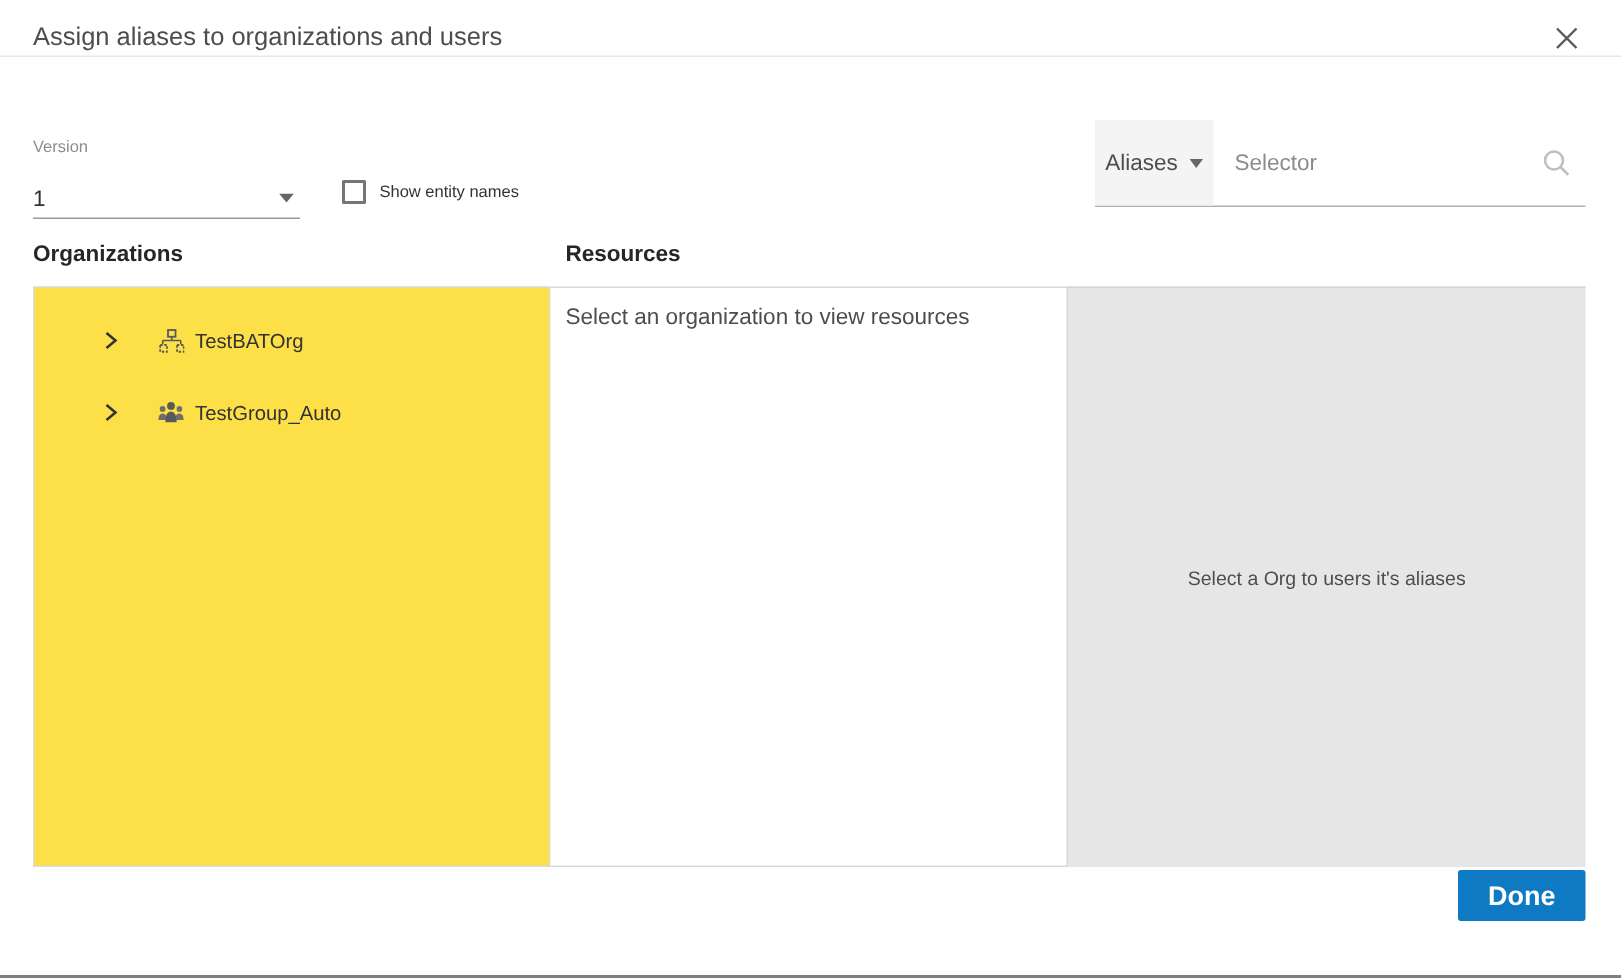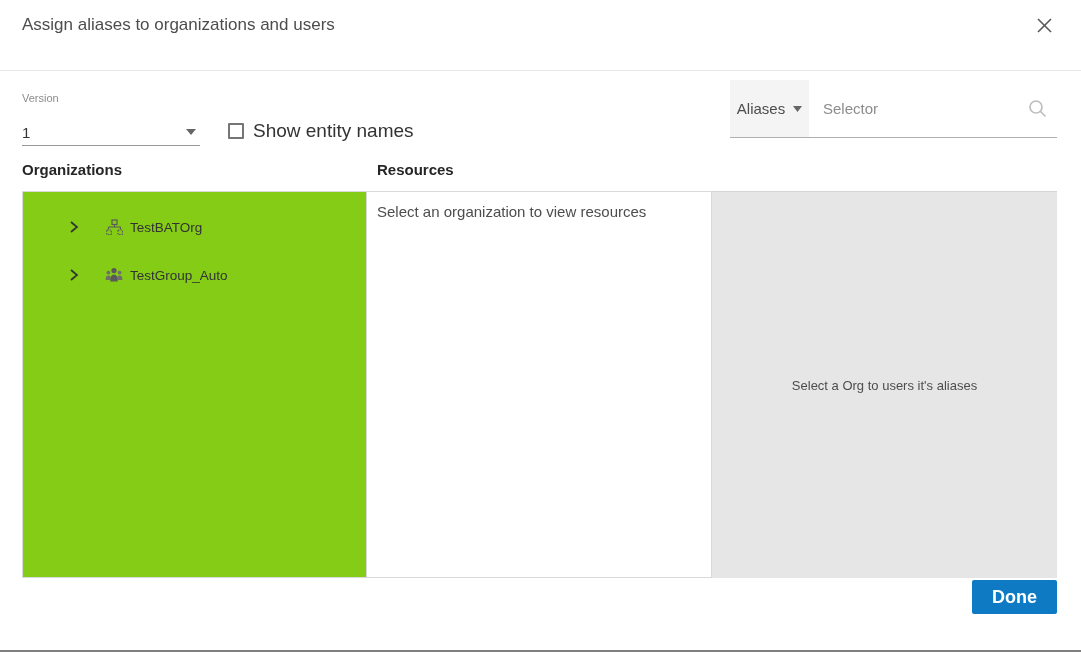--- a/index.html
+++ b/index.html
@@ -13,21 +13,21 @@
     width: 1081px;
     height: 653px;
     background: #ffffff;
     overflow: hidden;
   }
 
   
   .dialog-header {
     position: absolute;
     top: 0; left: 0; right: 0;
-    height: 71px;
+    height: 38px;
     border-bottom: 1px solid #e8e8e8;
     text-decoration: underline;
   }
   .dialog-title {
     position: absolute;
     left: 22px;
     top: 15px;
     font-size: 17px;
     font-weight: 400;
     color: #4d4d4d;
@@ -86,21 +86,21 @@
   .checkbox-box {
     width: 16px;
     height: 16px;
     border: 2px solid #757575;
     border-radius: 1px;
     background: #ffffff;
     display: inline-block;
   }
   .entity-names-label {
     margin-left: 9px;
-    font-size: 19px;
+    font-size: 11px;
     color: #333333;
   }
 
   .search-group {
     position: absolute;
     left: 730px;
     top: 80px;
     width: 327px;
     height: 58px;
     border-bottom: 1px solid #b0b0b0;
@@ -156,21 +156,21 @@
     top: 191px;
     width: 1035px;
     height: 387px;
     display: flex;
   }
   .panel {
     height: 100%;
   }
   .panel.orgs {
     width: 345px;
-    background: #84cc16;
+    background: #fde047;
     border: 1px solid #d9d9d9;
     border-right: 1px solid #d9d9d9;
     overflow-y: auto;
     padding-top: 22px;
   }
   .panel.resources {
     width: 345px;
     background: #ffffff;
     border: 1px solid #d9d9d9;
     border-left: none;

